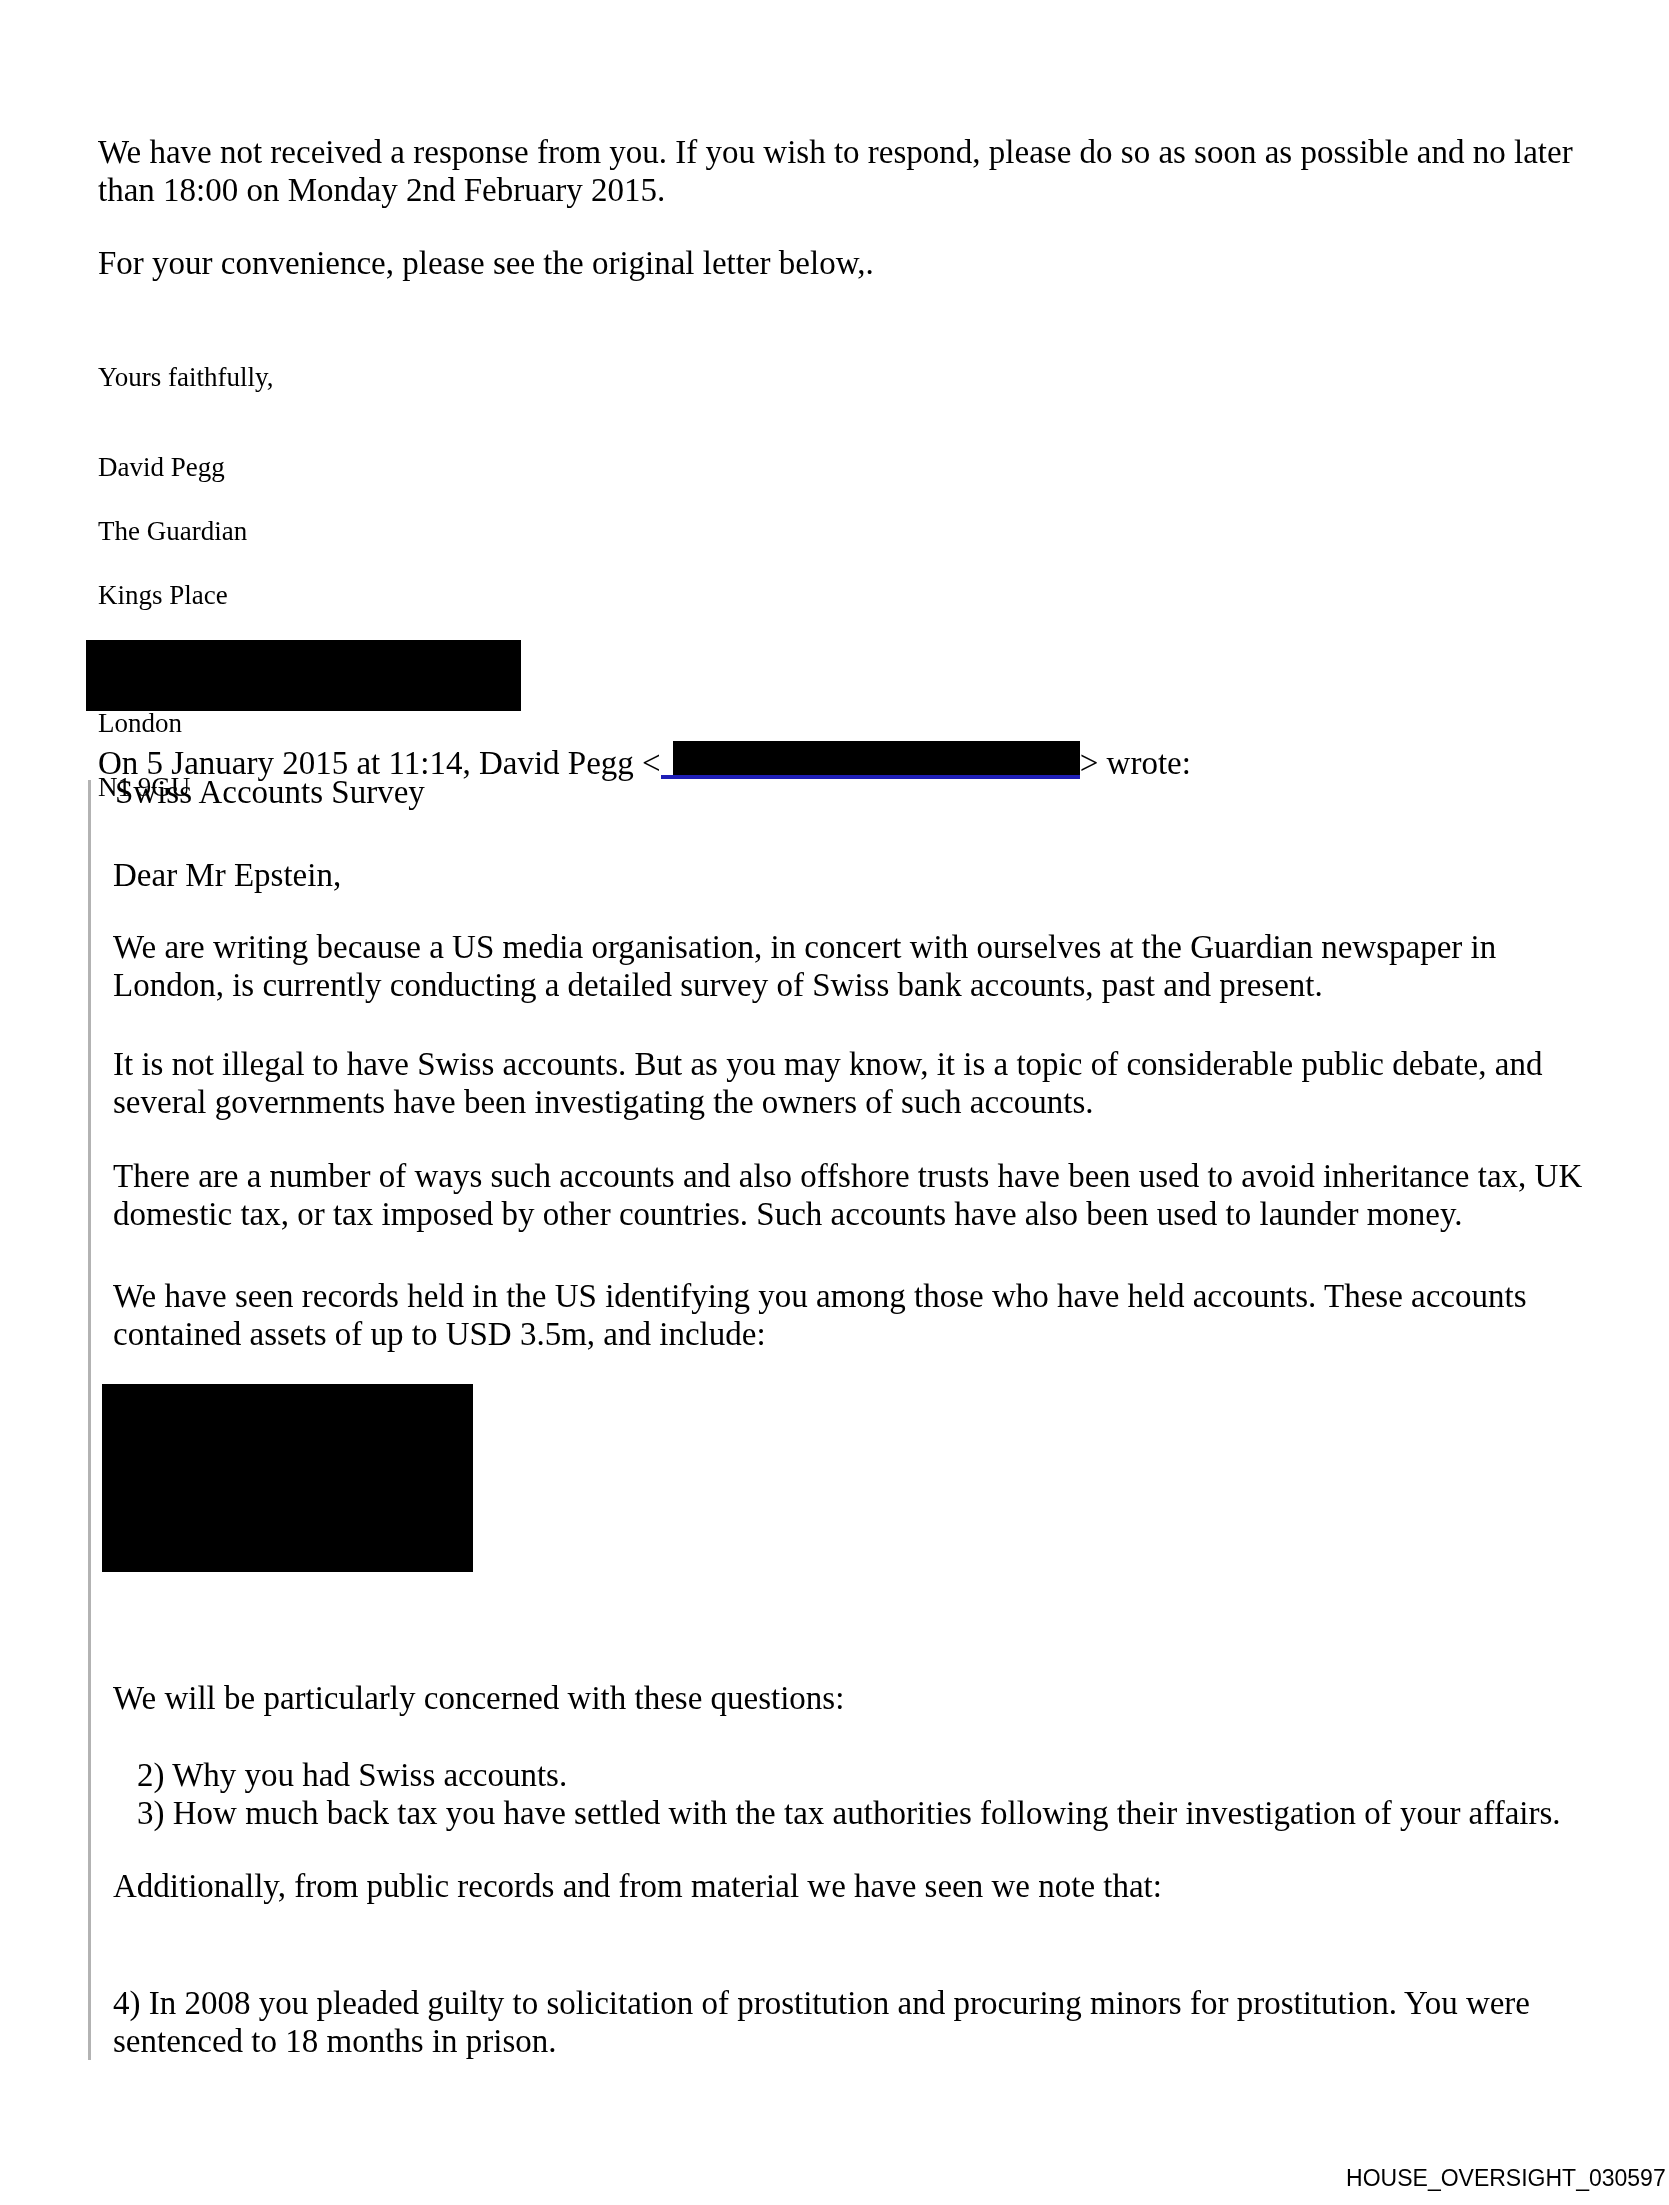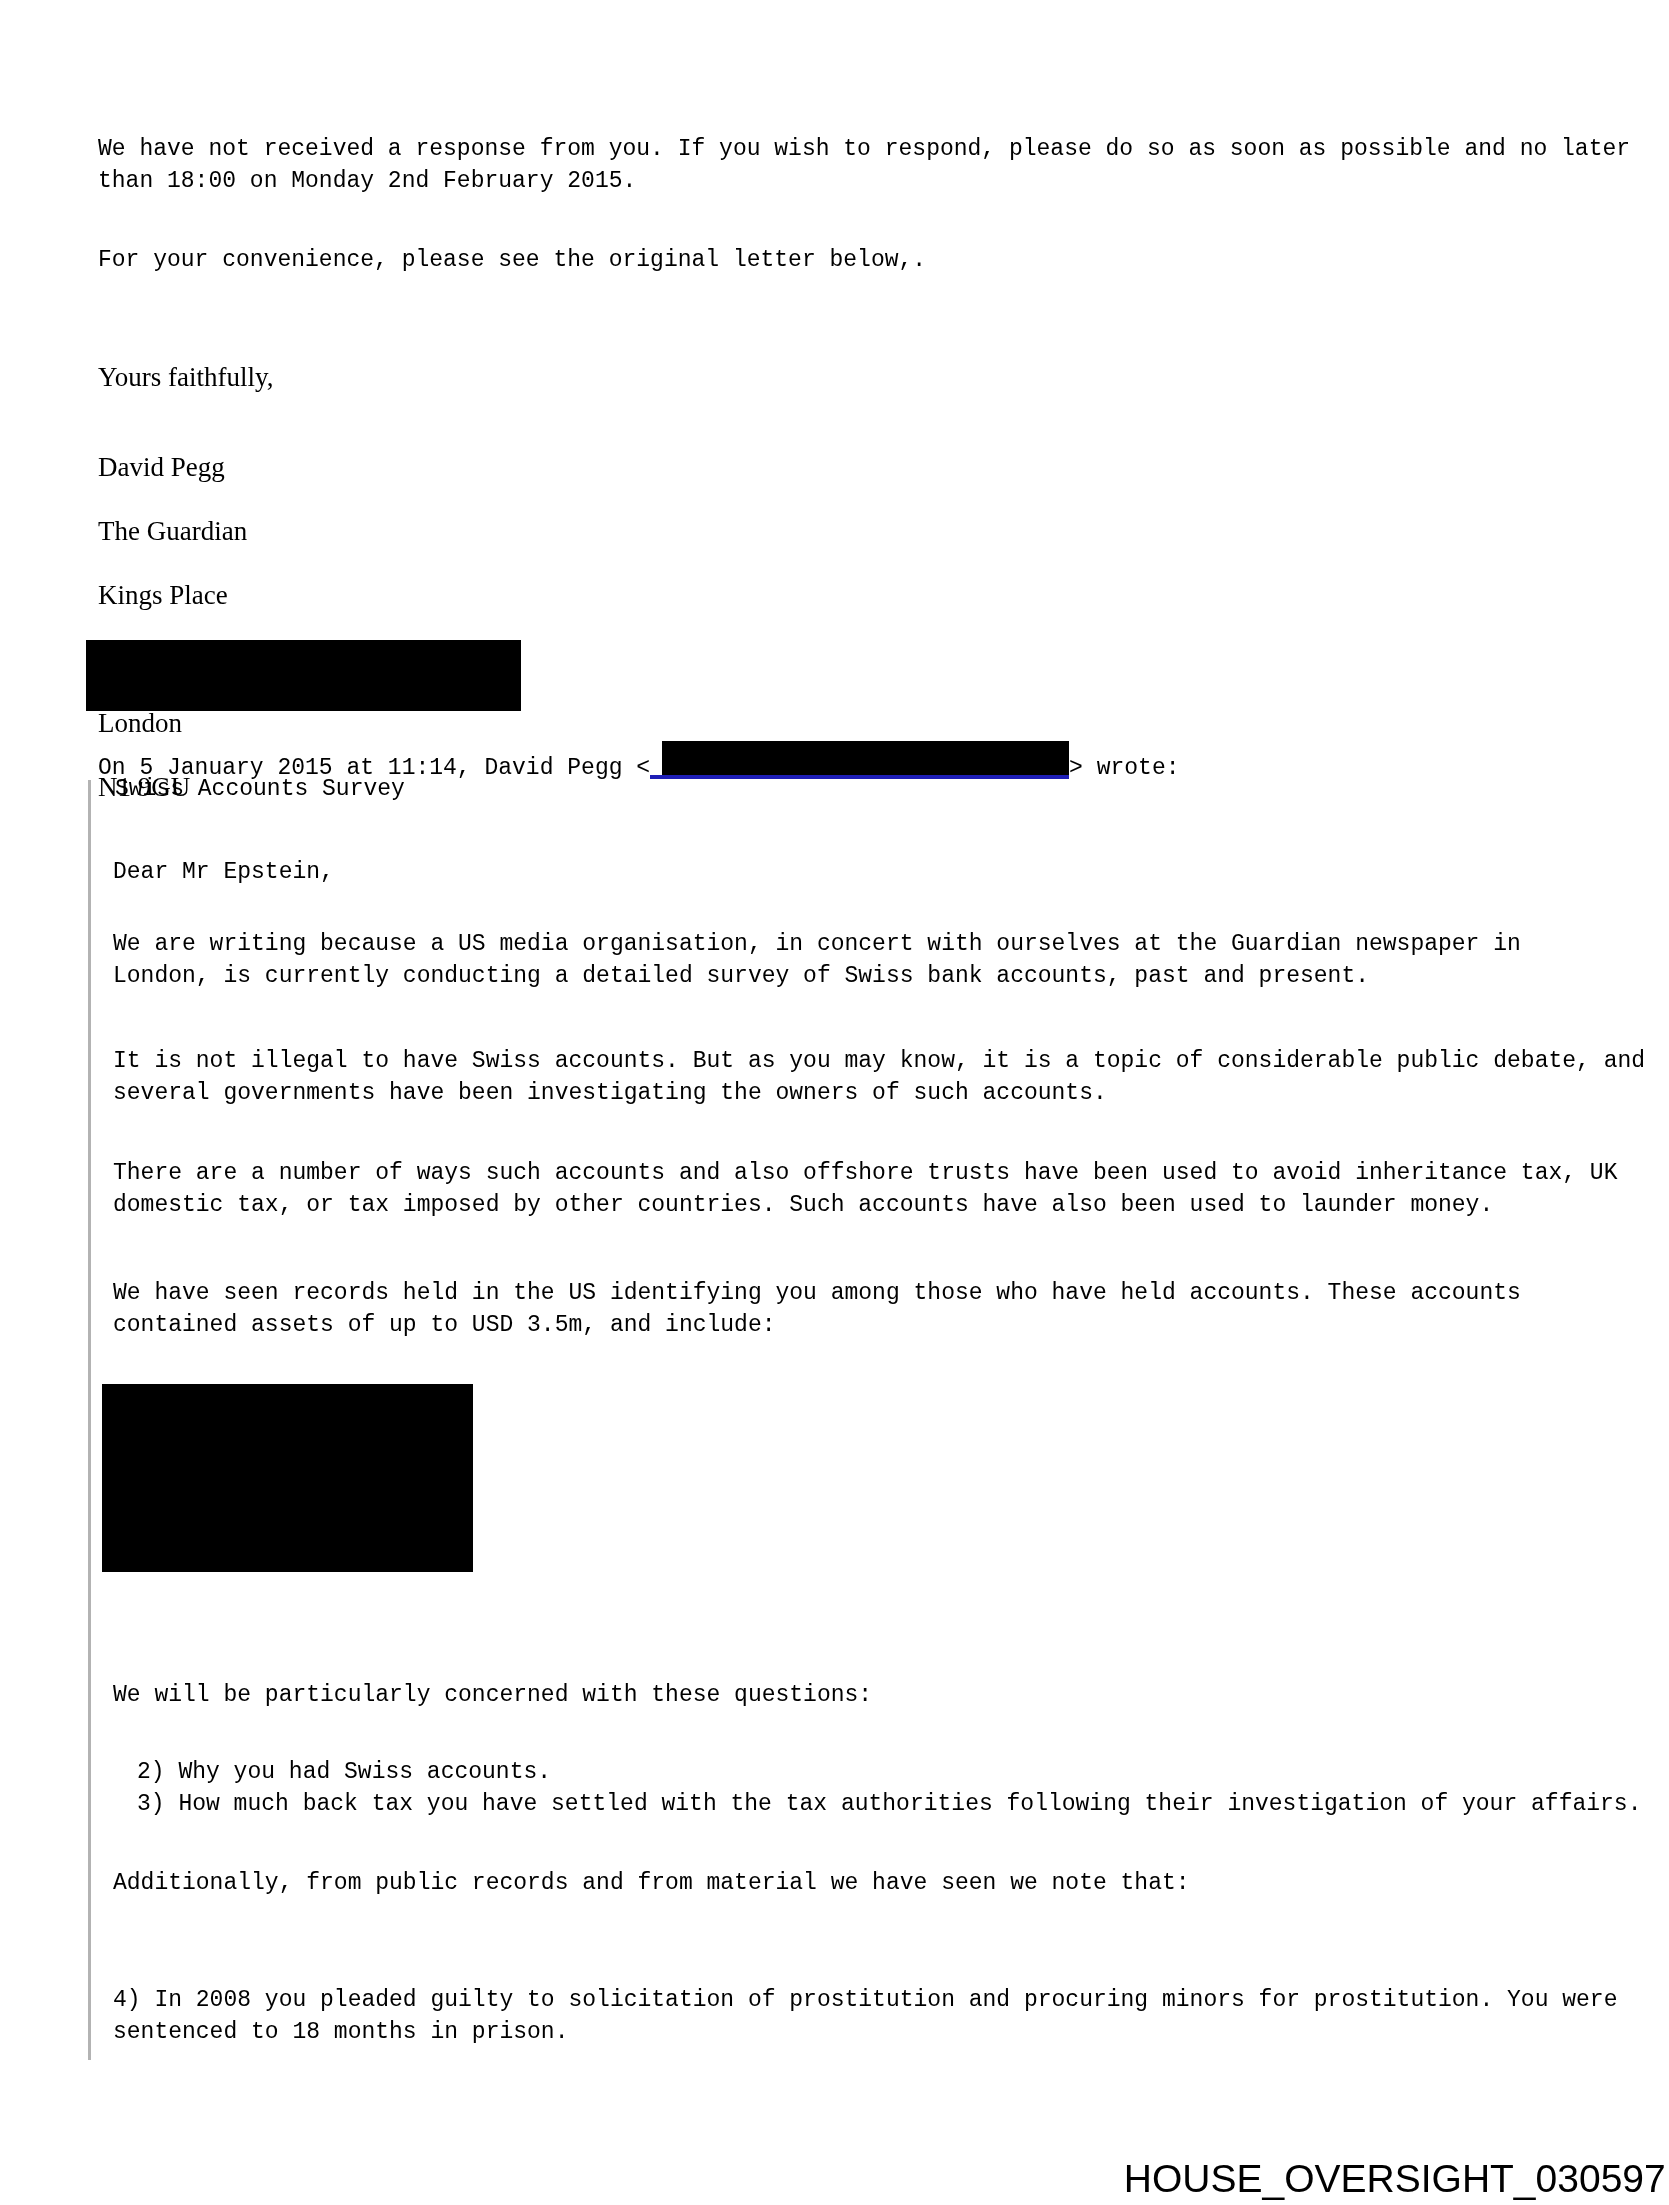--- a/index.html
+++ b/index.html
@@ -6,21 +6,21 @@
   body {
     width: 1669px; height: 2205px;
     background: #ffffff;
     font-family: "Liberation Serif", serif;
     color: #000000;
     position: relative;
     overflow: hidden;
   }
   .page { position: absolute; inset: 0; background: #ffffff; }
   .t { position: absolute; white-space: pre-line; }
-  .body-text { font-size: 23px; line-height: 32px; font-family: Liberation Mono, monospace; }
+  .body-text { font-size: 33px; line-height: 38px; }
   .small-text { font-size: 27px; line-height: 32px; }
   .redaction { position: absolute; background: #000000; }
   .quote-bar { position: absolute; width: 2.6px; background: #b3b3b3; }
   .attribution { white-space: nowrap; }
   .inline-redaction {
     display: inline-block;
     width: 419px; height: 34px;
     border-bottom: 4.6px solid #1e1eb6;
     vertical-align: -5.2px;
     line-height: 0;
@@ -28,21 +28,21 @@
   .inline-redaction-fill {
     display: block;
     margin-left: 11.8px;
     width: 407px; height: 34px;
     background: #000000;
   }
   .signature-line { white-space: pre; }
   .bates {
     position: absolute;
     font-family: "Liberation Sans", sans-serif;
-    font-size: 39px;
+    font-size: 23px;
     line-height: 39px;
     margin-left: 39px;
   }
 </style>
 </head>
 <body>
 
 <div class="page">
 
   <div class="t body-text" style="left:98px; top:133px; width:1545px;">We have not received a response from you. If you wish to respond, please do so as soon as possible and no later

